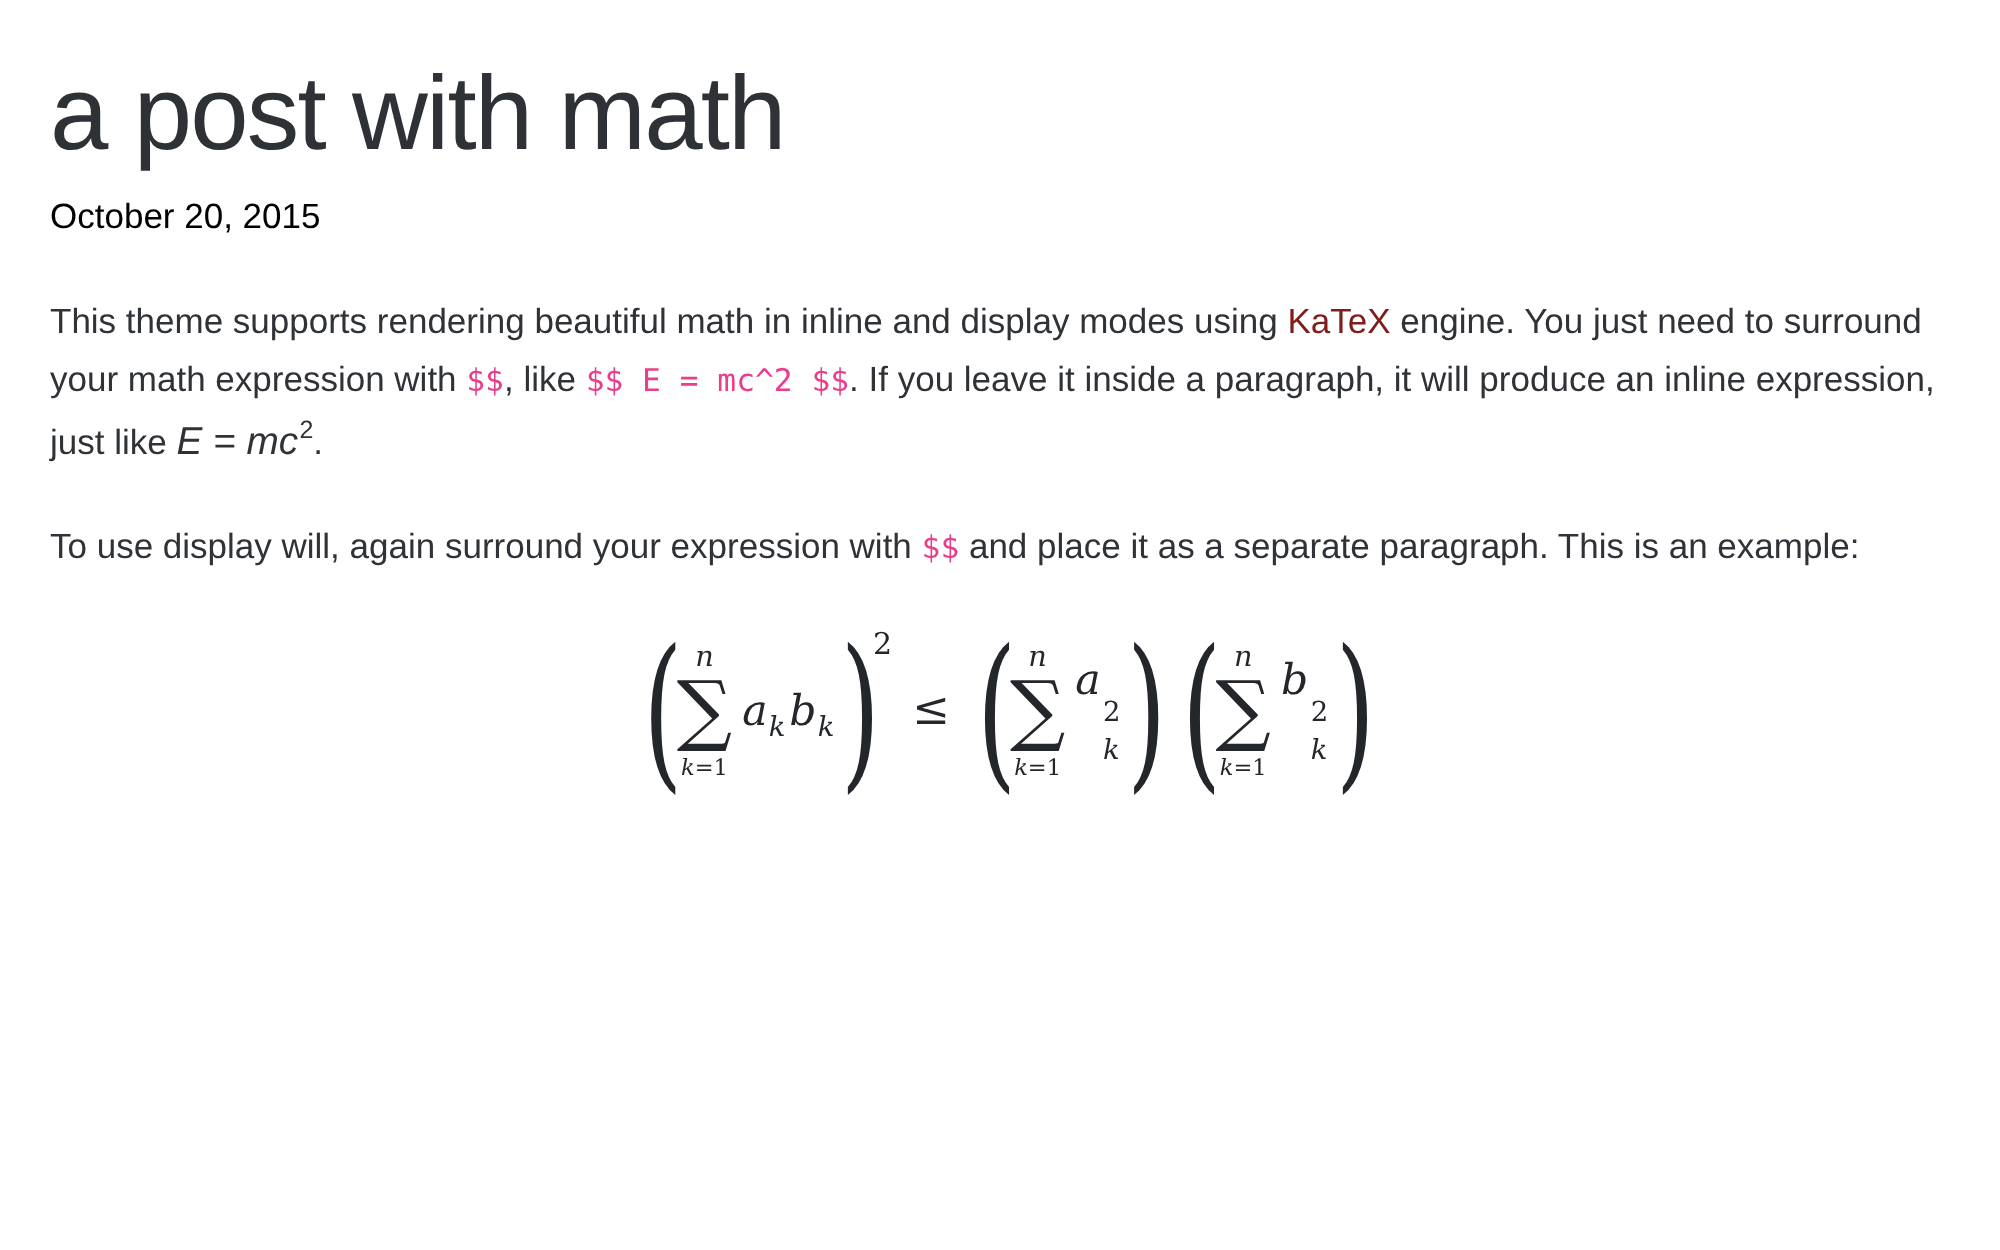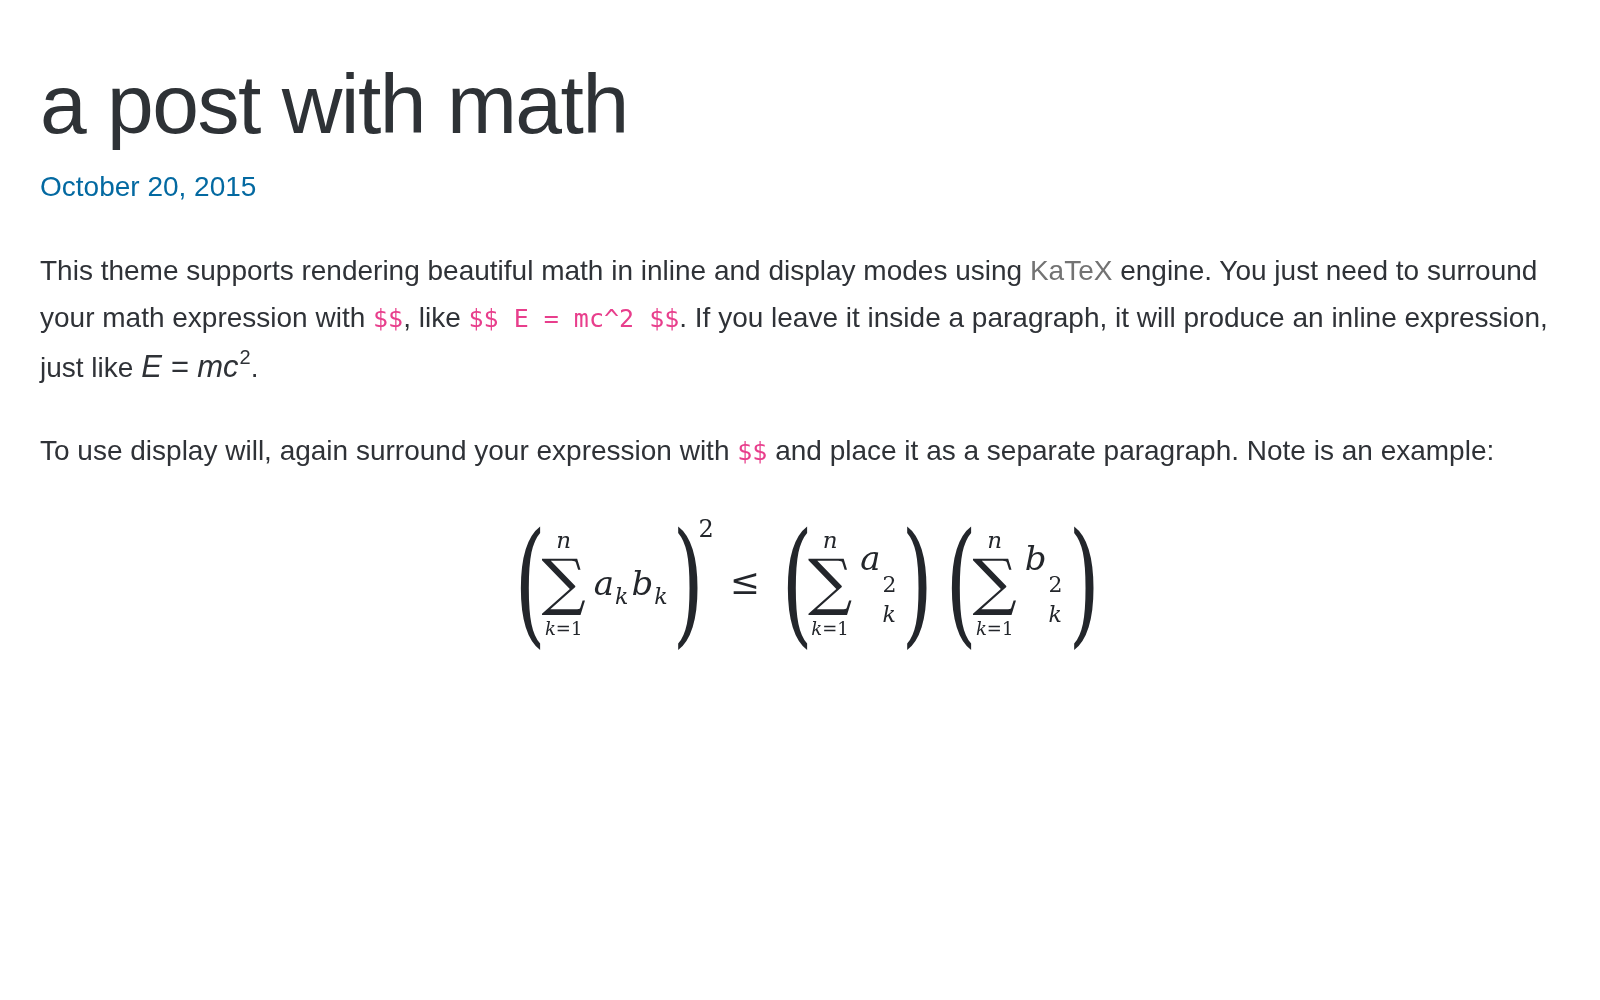--- a/index.html
+++ b/index.html
@@ -2,43 +2,43 @@
 <html><head>
 <meta charset="utf-8">
 <style>
   html,body{margin:0;padding:0;background:#ffffff;}
   body{
     width:1600px;height:1000px;overflow:hidden;
     font-family:"Liberation Sans",sans-serif;
     color:#2f3237;
     -webkit-font-smoothing:antialiased;
   }
-  .container{padding:34px 40px 0 40px;}
+  .container{padding:20px 40px 0 40px;}
 
   h1.post-title{
     font-size:84px;
     font-weight:400;
     letter-spacing:-1.5px;
     line-height:1.06;
     margin:26px 0 22px 0;
     color:#2e3236;
   }
   .post-meta{
     font-size:28px;
-    color:#0369a1;
+    color:#000000;
     margin:0;
   }
   .post-body{margin-top:44px;}
   p.body-text{
     font-size:28px;
     line-height:1.68;
     margin:0 0 34px 0;
     color:#2f3237;
   }
-  a.link{color:#737373;text-decoration:none;cursor:pointer;}
+  a.link{color:#7f1d1d;text-decoration:none;cursor:pointer;}
   code.inline-code{
     font-family:"DejaVu Sans Mono",monospace;
     font-size:25px;
     color:#e83e8c;
     white-space:pre;
   }
 
   
   .imath{
     font-family:Liberation Sans, sans-serif;
@@ -137,21 +137,21 @@
 <body>
 
 <main class="container">
   <header>
     <h1 class="post-title">a post with math</h1>
     <p class="post-meta">October 20, 2015</p>
   </header>
 
   <article class="post-body">
     <p class="body-text"><span>This theme supports rendering beautiful math in inline and display modes using </span><a class="link" href="#">KaTeX</a><span> engine. You just need to surround your math expression with </span><code class="inline-code">$$</code><span>, like </span><code class="inline-code">$$ E = mc^2 $$</code><span>. If you leave it inside a paragraph, it will produce an inline expression, just like </span><span class="imath"><span>E = mc</span><span class="imath-sup">2</span></span><span>.</span></p>
-    <p class="body-text"><span>To use display will, again surround your expression with </span><code class="inline-code">$$</code><span> and place it as a separate paragraph. Note is an example:</span></p>
+    <p class="body-text"><span>To use display will, again surround your expression with </span><code class="inline-code">$$</code><span> and place it as a separate paragraph. This is an example:</span></p>
     <div class="equation" id="equation">
         <span class="eq-group">
           <span class="eq-paren">(</span>
           <span class="eq-sum">
             <span class="eq-sum-top">n</span>
             <span class="eq-sigma">∑</span>
             <span class="eq-sum-bot"><span class="it">k</span><span class="rm">=1</span></span>
           </span>
           <span class="eq-terms"><span class="eq-term"><span class="eq-base">a</span><span class="eq-sub">k</span></span><span class="eq-term"><span class="eq-base">b</span><span class="eq-sub">k</span></span></span>
           <span class="eq-paren">)</span>

